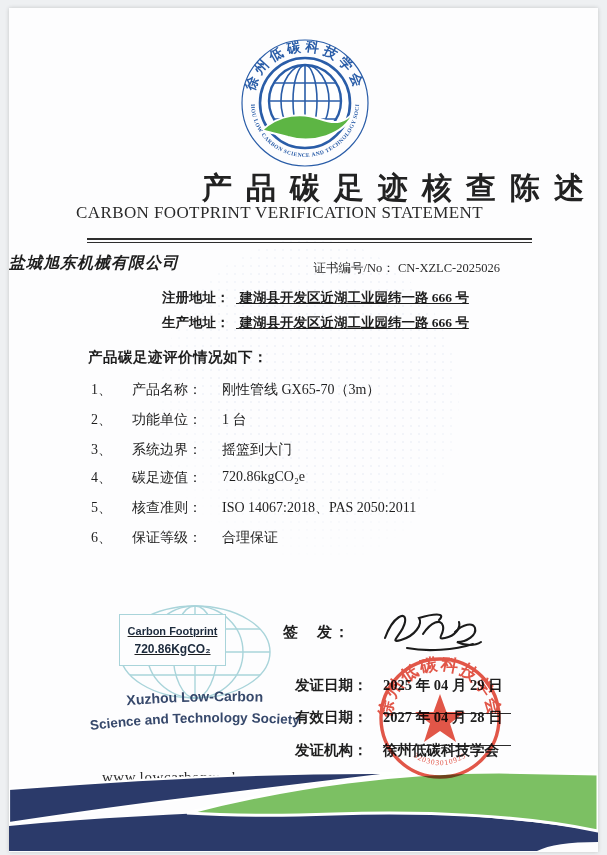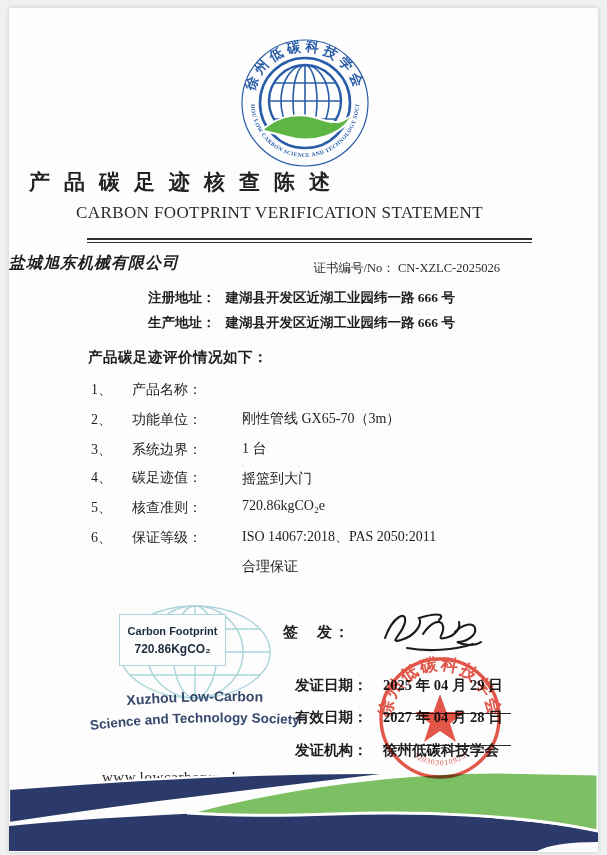--- a/index.html
+++ b/index.html
@@ -19,52 +19,52 @@
   
   .watermark{
     left:150px;top:230px;width:300px;height:330px;border-radius:50%;
     background-image:radial-gradient(#6f8fc5 1px, transparent 1.4px);
     background-size:8px 8px;
     opacity:.07;
     -webkit-mask-image:radial-gradient(circle at 55% 40%, #000 0 45%, transparent 75%);
             mask-image:radial-gradient(circle at 55% 40%, #000 0 45%, transparent 75%);
   }
   .doc-title{
-    left:0;top:160px;width:589px;text-align:left;
-    font-size:21px;font-weight:bold;letter-spacing:14px;padding-left:20px;
+    left:0;top:160px;width:589px;text-align:right;
+    font-size:30px;font-weight:bold;letter-spacing:14px;padding-left:10px;
     box-sizing:border-box;color:#222;
   }
   .doc-subtitle{
     left:0;top:195px;width:541px;text-align:center;
     font-size:17px;color:#2a2a2a;letter-spacing:.4px;
   }
   .cert-line{
     right:98px;top:217px;font-size:12.5px;color:#2a2a2a;margin-top:35px;
   }
   .divider{
     left:78px;top:230px;width:445px;height:2px;
     border-top:2px solid #2e2e2e;border-bottom:1px solid #2e2e2e;
   }
   .company{
     left:0;top:245px;width:524px;text-align:left;
     font-size:16px;font-weight:bold;letter-spacing:1px;font-style:italic;
   }
-  .addr-row{left:139px;font-size:13.5px;font-weight:600;white-space:nowrap;}
+  .addr-row{left:153px;font-size:13.5px;font-weight:600;white-space:nowrap;text-decoration:underline;}
   .addr-label{display:inline-block;width:74px;}
   .section-heading{
     left:79px;top:340px;font-size:14.5px;font-weight:bold;letter-spacing:.5px;
   }
   .item-row{left:82px;width:470px;font-size:14px;white-space:nowrap;}
   .item-num{position:absolute;left:0;}
   .item-label{position:absolute;left:41px;}
-  .item-value{position:absolute;left:151px;margin-top:29px;}
+  .item-value{position:absolute;left:131px;}
   .badge-box{
     left:110px;top:606px;width:105px;height:50px;background:#fdfdfe;
     border:1.5px solid #a9d4da;display:flex;flex-direction:column;
-    align-items:center;justify-content:center;gap:5px;z-index:3;
+    align-items:center;justify-content:center;gap:5px;z-index:3;text-decoration:underline;
   }
   .badge-box .l1{font-family:"Liberation Sans","DejaVu Sans",sans-serif;font-weight:bold;font-size:11px;color:#1d2b3d;}
   .badge-box .l2{font-family:"Liberation Sans","DejaVu Sans",sans-serif;font-weight:bold;font-size:12px;color:#1d2b3d;}
   .website{
     left:66px;top:726px;width:240px;text-align:center;
     font-size:15px;letter-spacing:.6px;color:#2b2b2b;margin-top:35px;
   }
   .sign-row{left:274px;top:615px;font-size:15px;font-weight:600;letter-spacing:2px;}
   .issue-label{position:absolute;left:0;font-size:14.5px;font-weight:600;white-space:nowrap;margin-left:12px;}
   .issue-value{

